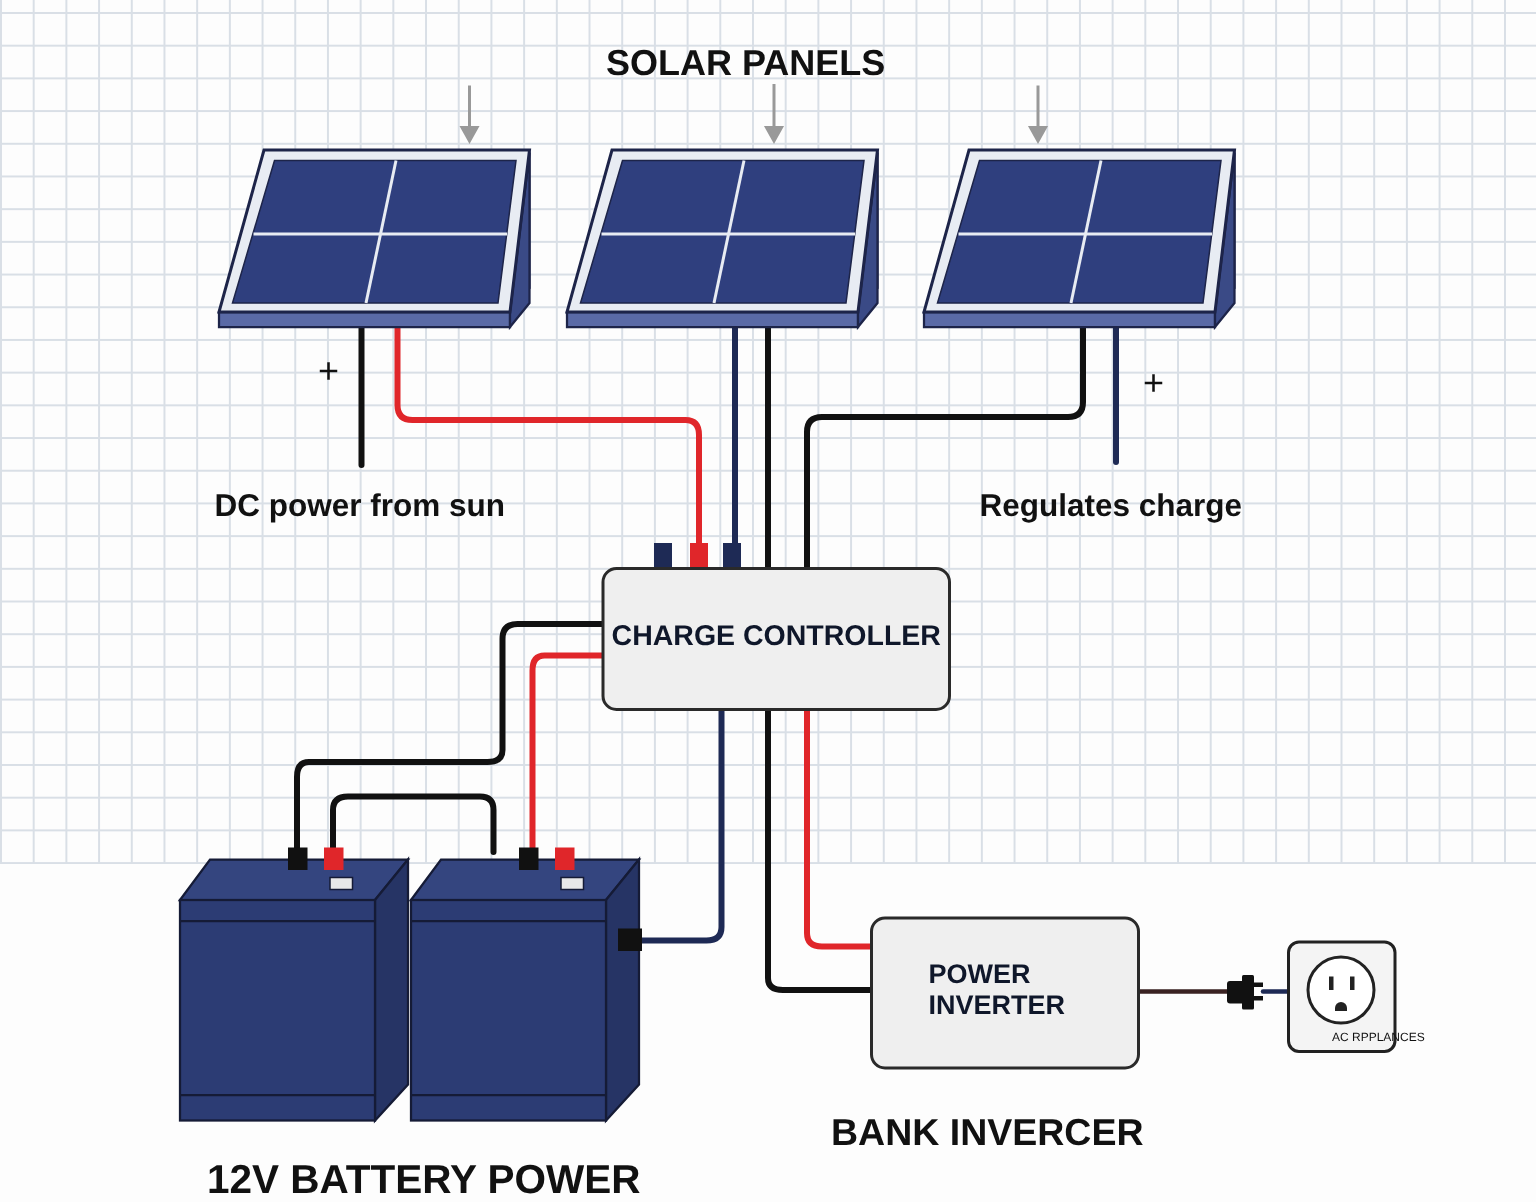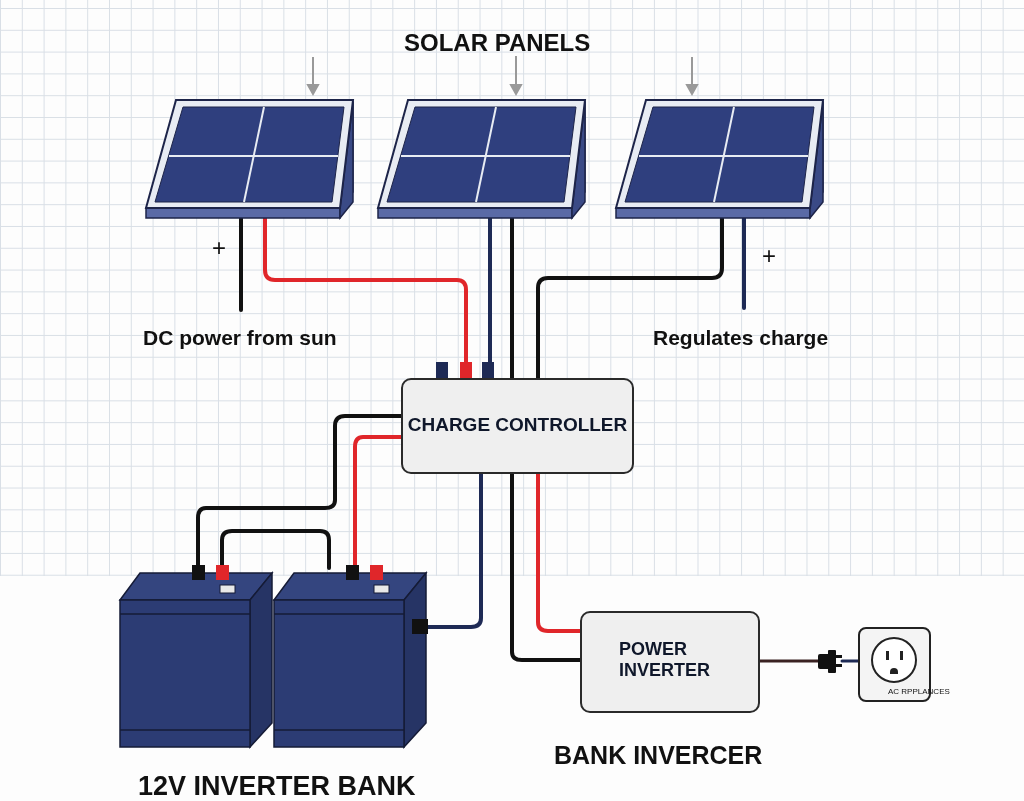--- a/index.html
+++ b/index.html
@@ -148,16 +148,16 @@
 <div class="box" style="left:401px;top:378px;width:233px;height:96px;">
   <span style="font-size:19px;margin-top:-3px;">CHARGE CONTROLLER</span>
 </div>
 
 <div class="box" style="left:580px;top:611px;width:180px;height:102px;">
   <span style="font-size:18px;margin-top:-4px;margin-left:37px;">POWER INVERTER</span>
 </div>
 
 <div class="lbl" style="left:864px;top:687px;font-size:8px;font-weight:normal;margin-left:24px;">AC RPPLANCES</div>
 
-<div class="lbl" style="left:138px;top:771px;font-size:27px;">12V INVERTER BANK</div>
+<div class="lbl" style="left:138px;top:771px;font-size:27px;">12V BATTERY POWER</div>
 <div class="lbl" style="left:554px;top:741px;font-size:25px;">BANK INVERCER</div>
 
 </div>
 
 </body></html>

